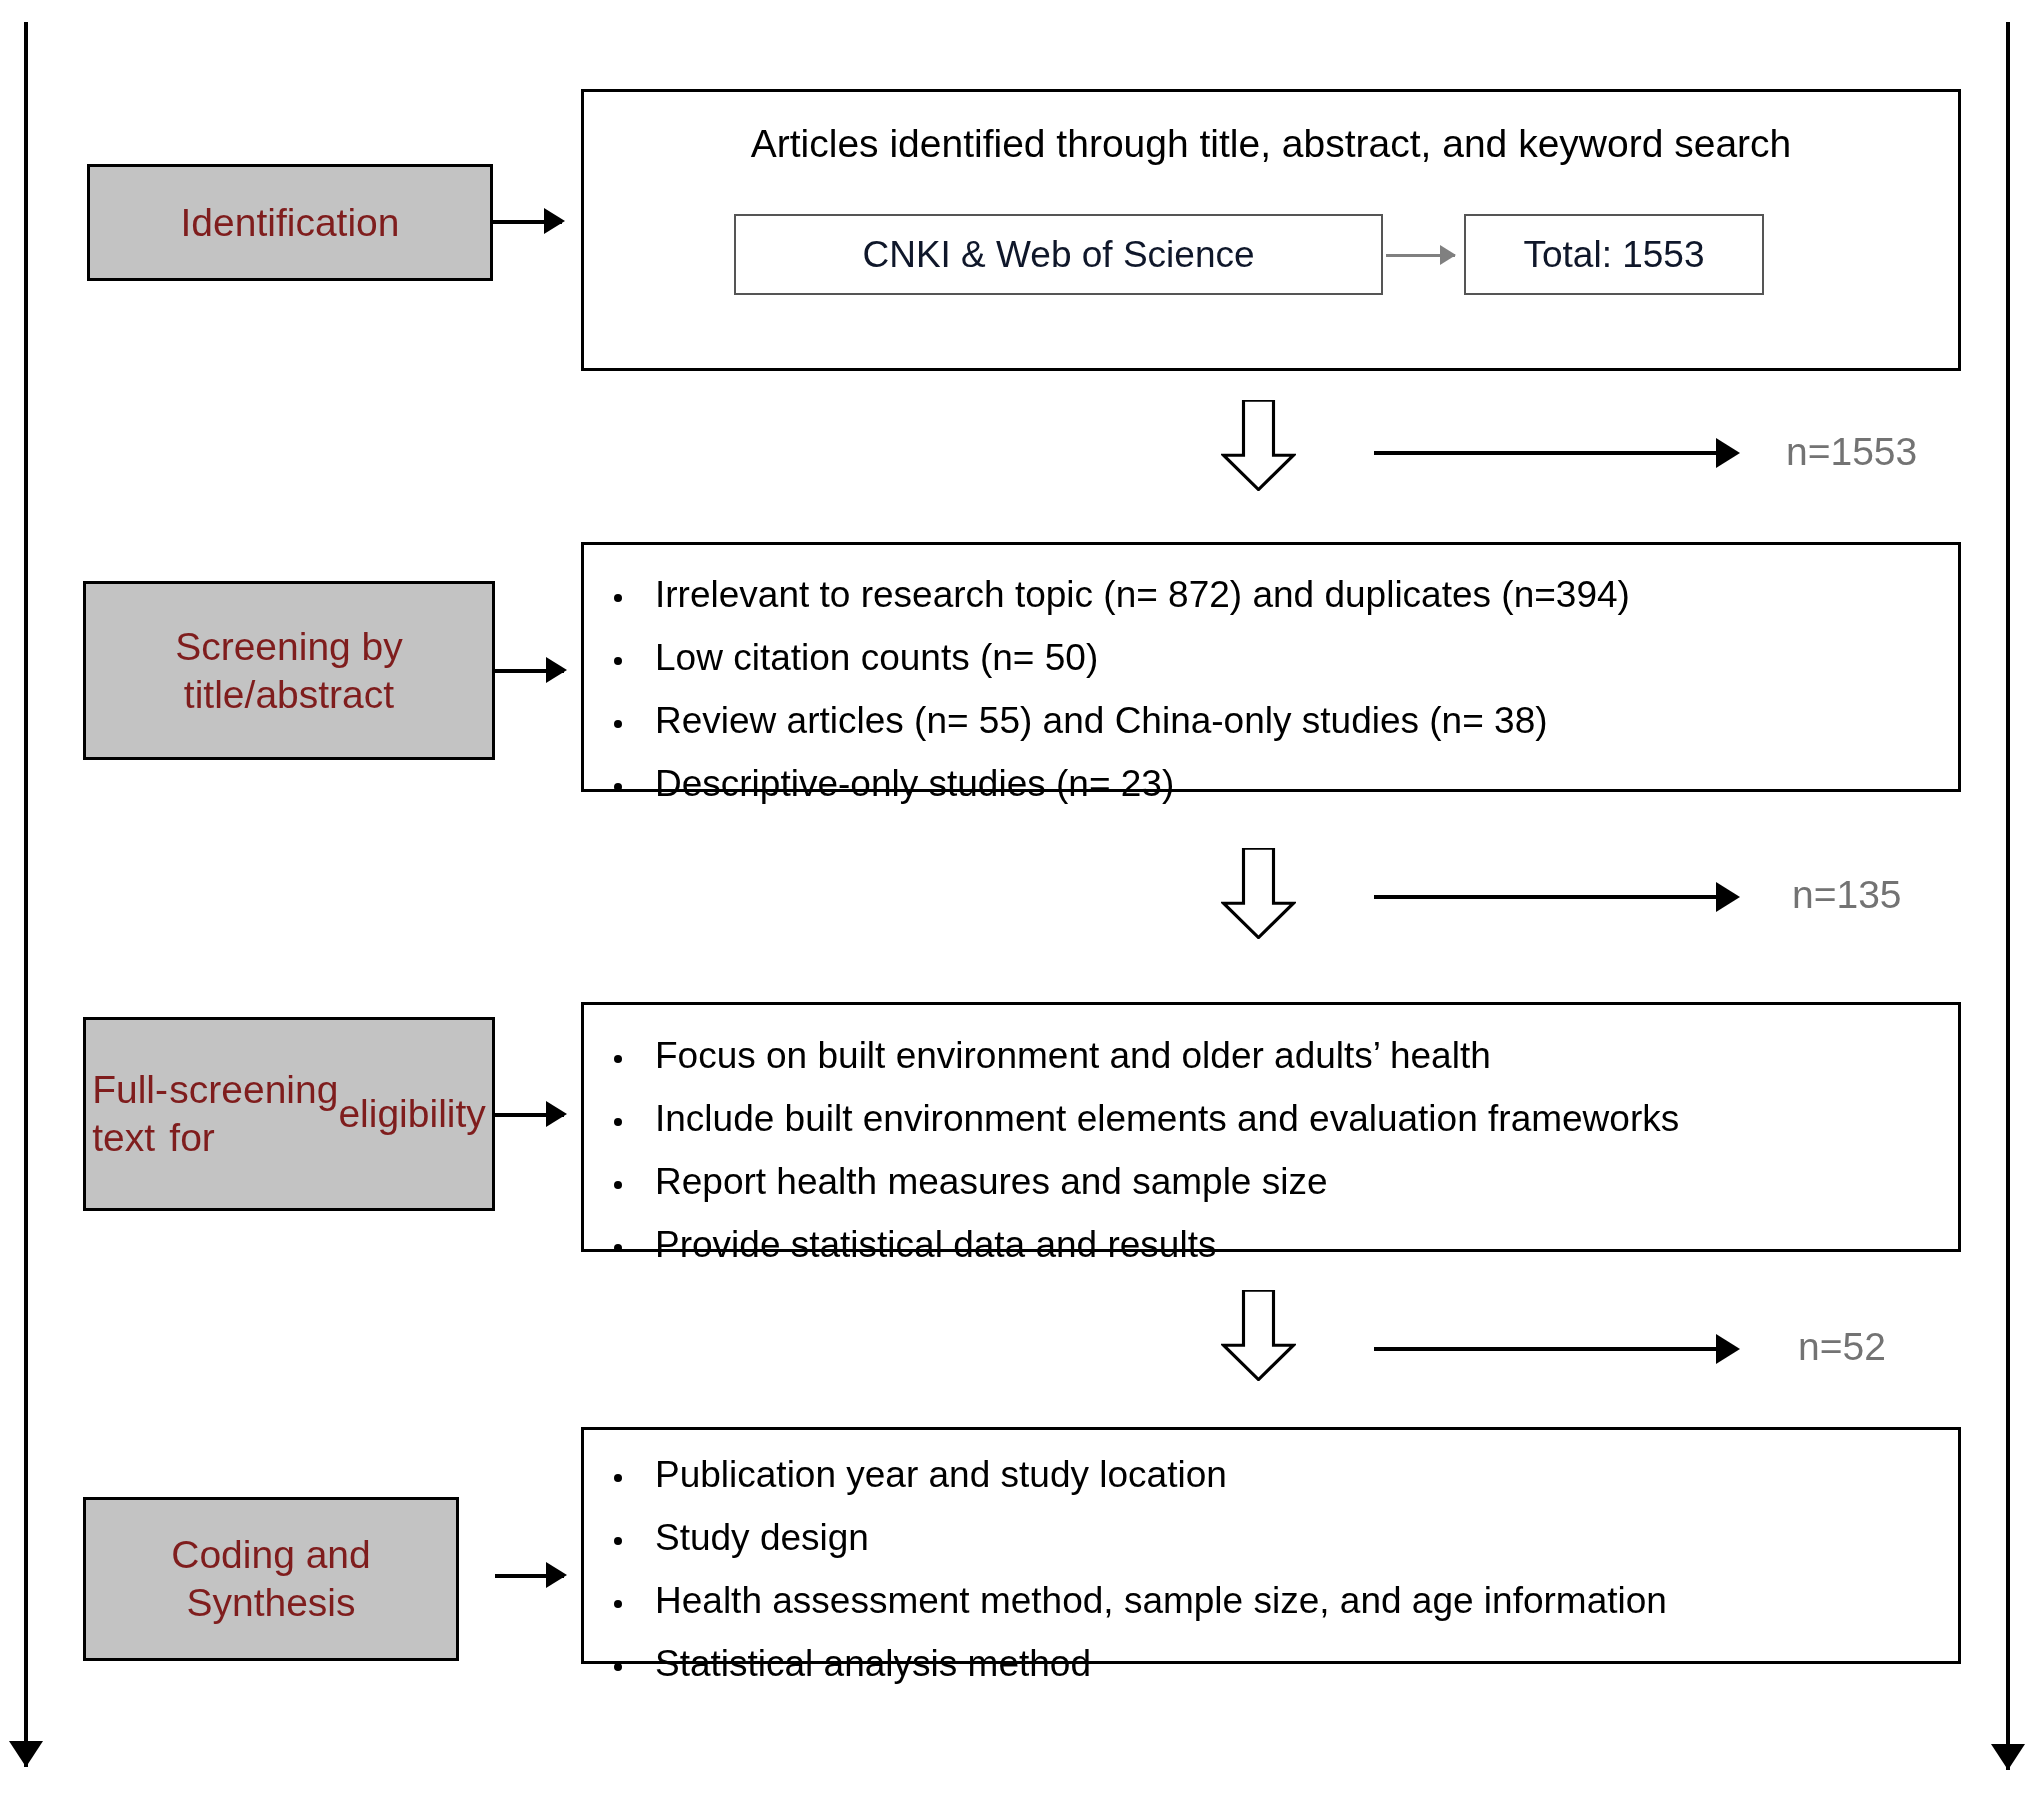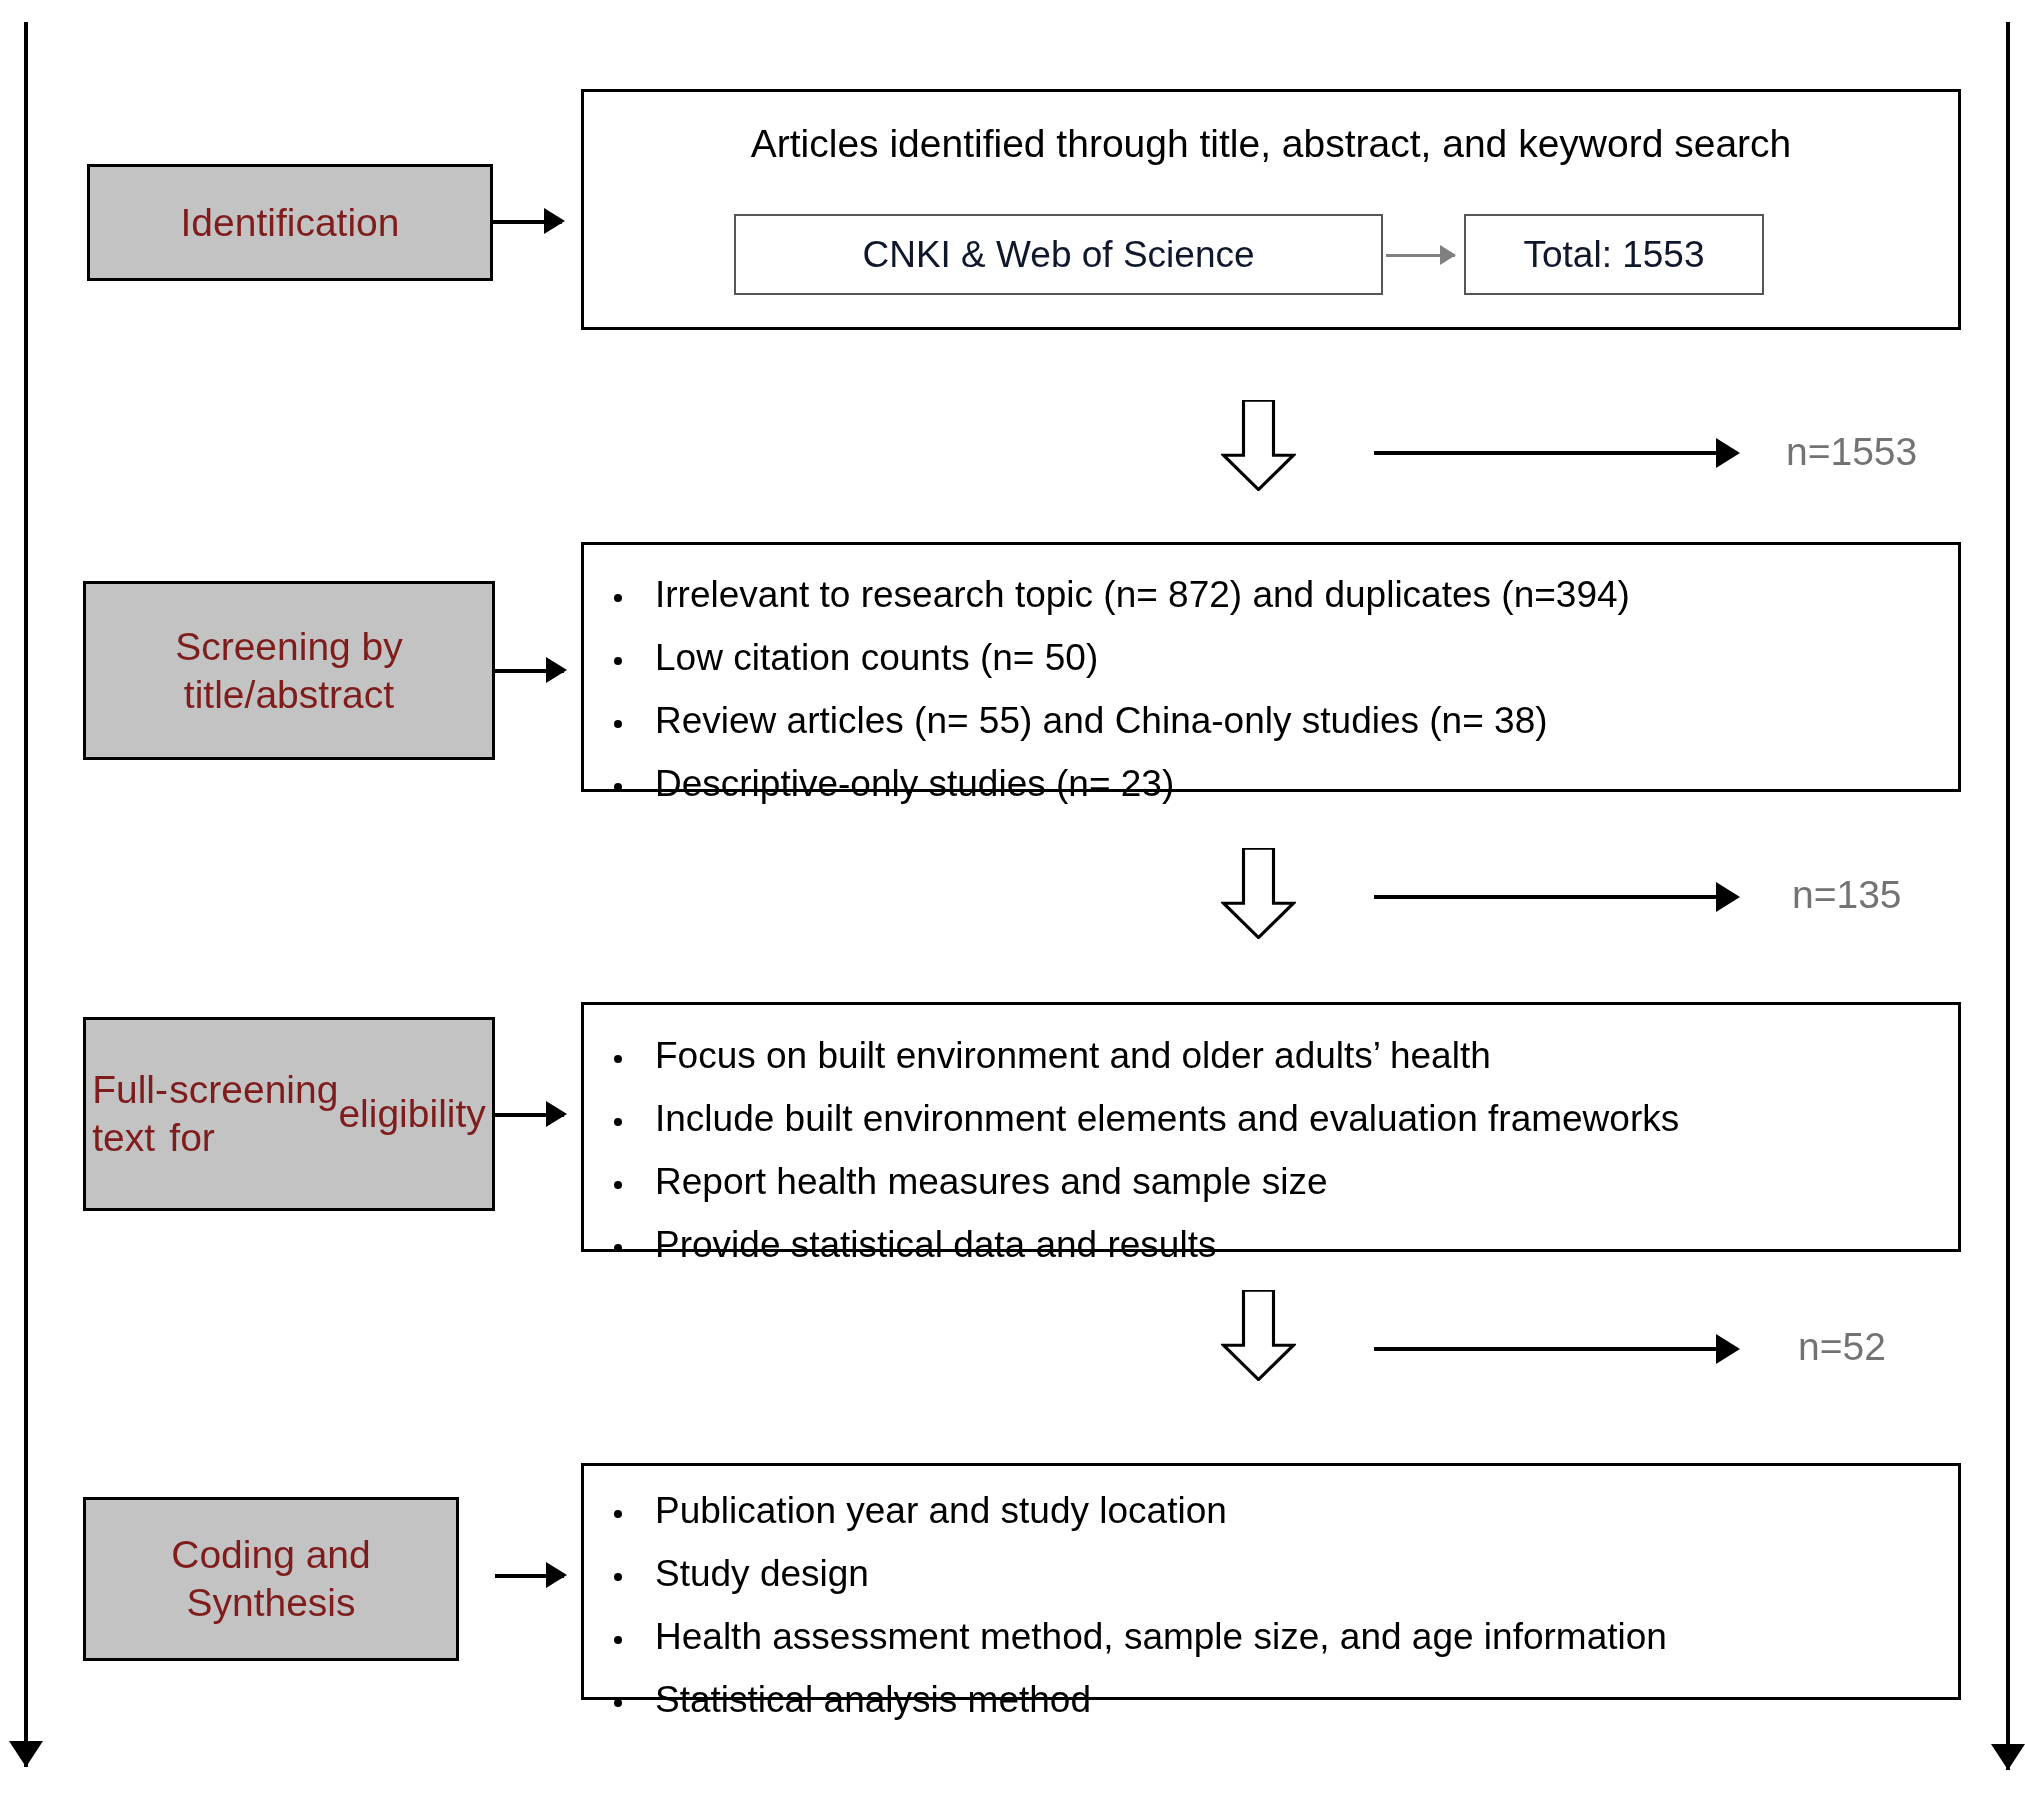--- a/index.html
+++ b/index.html
@@ -181,21 +181,21 @@
 
   <div class="rail" style="left:2006px; top:22px; height:1748px;"></div>
   <div class="rail-head" style="left:1991px; top:1744px;"></div>
 
   <div class="stage" style="left:87px; top:164px; width:406px; height:117px;">
     <span>Identification</span>
   </div>
 
   <div class="h-arrow" style="left:493px; top:220px; width:69px;"></div>
 
-  <div class="panel" style="left:581px; top:89px; width:1380px; height:241px;">
+  <div class="panel" style="left:581px; top:89px; width:1380px; height:282px;">
     <div class="panel-title" style="top:30px;">Articles identified through title, abstract, and keyword search</div>
 
     <div class="inner-box" style="left:150px; top:122px; width:649px; height:81px;">
       <span>CNKI &amp; Web of Science</span>
     </div>
 
     <div class="thin-arrow" style="left:802px; top:162px; width:69px;"></div>
 
     <div class="inner-box" style="left:880px; top:122px; width:300px; height:81px;">
       <span>Total: 1553</span>
@@ -259,21 +259,21 @@
   <div class="n-arrow" style="left:1374px; top:1347px; width:362px;"></div>
   <div class="n-label" style="left:1798px; top:1325px;">n=52</div>
 
   <div class="stage" style="left:83px; top:1497px; width:376px; height:164px; flex-direction:column;">
     <span>Coding and</span>
     <span>Synthesis</span>
   </div>
 
   <div class="h-arrow" style="left:495px; top:1574px; width:69px;"></div>
 
-  <div class="panel" style="left:581px; top:1427px; width:1380px; height:237px;margin-top:36px;">
+  <div class="panel" style="left:581px; top:1427px; width:1380px; height:237px;">
     <ul class="bullets" style="left:22px; top:26px; right:12.5px;">
       <li>Publication year and study location</li>
       <li>Study design</li>
       <li>Health assessment method, sample size, and age information</li>
       <li>Statistical analysis method</li>
     </ul>
   </div>
 
 </div>
 

